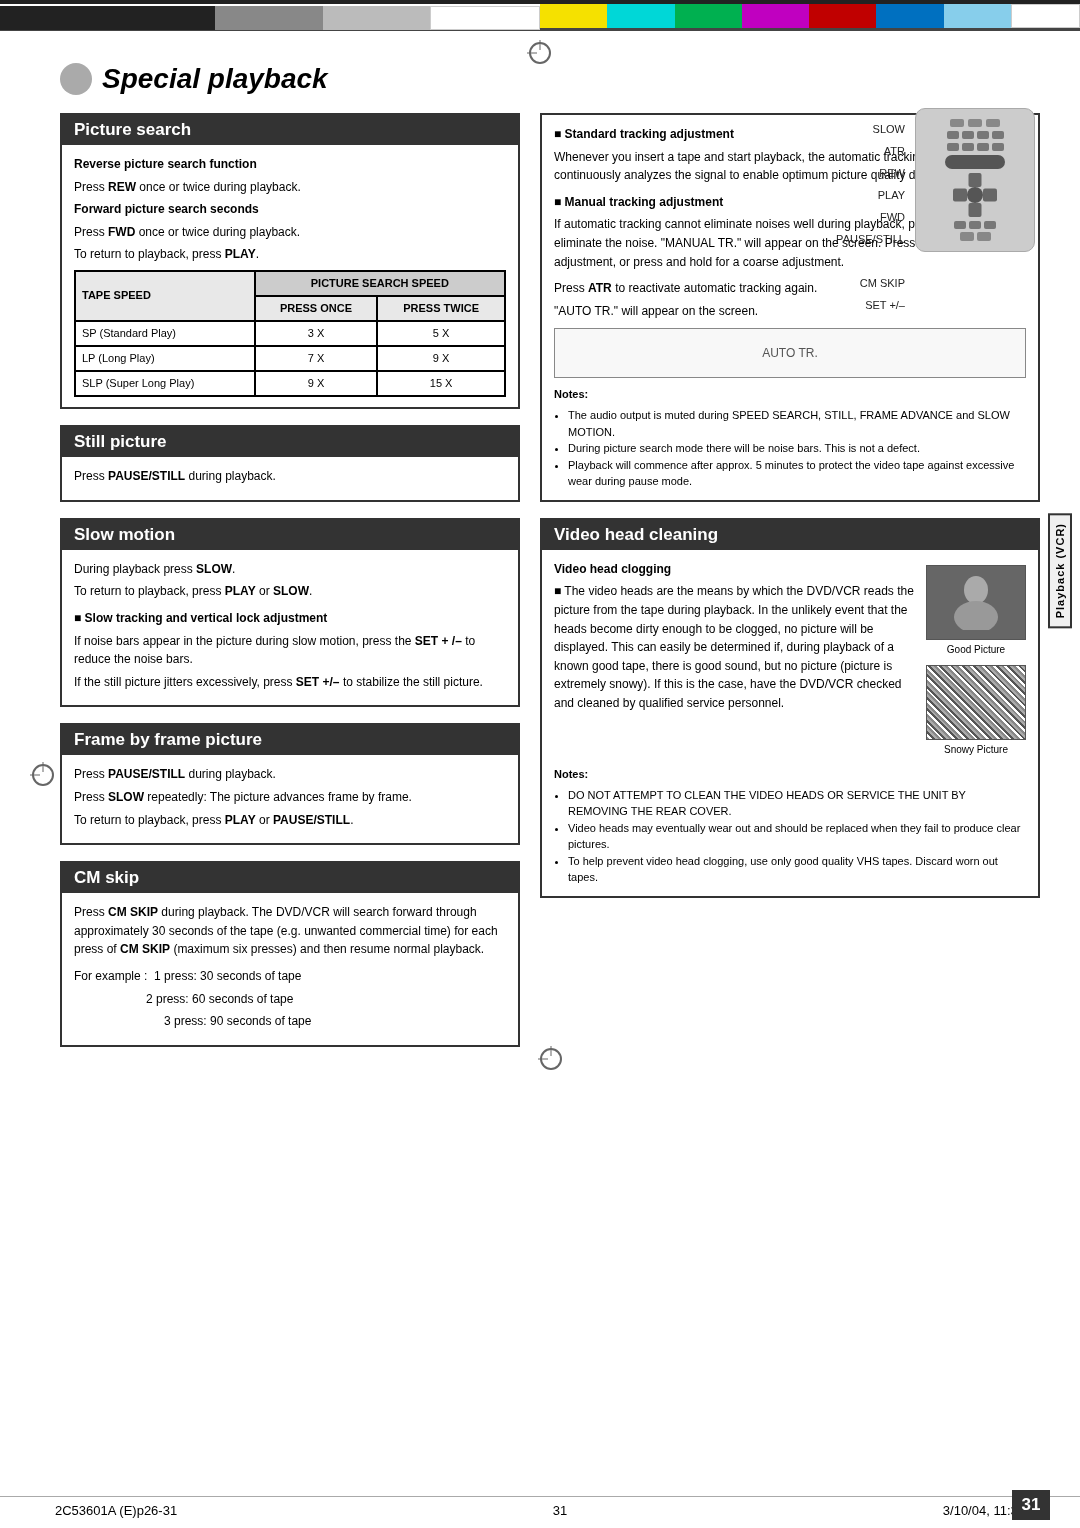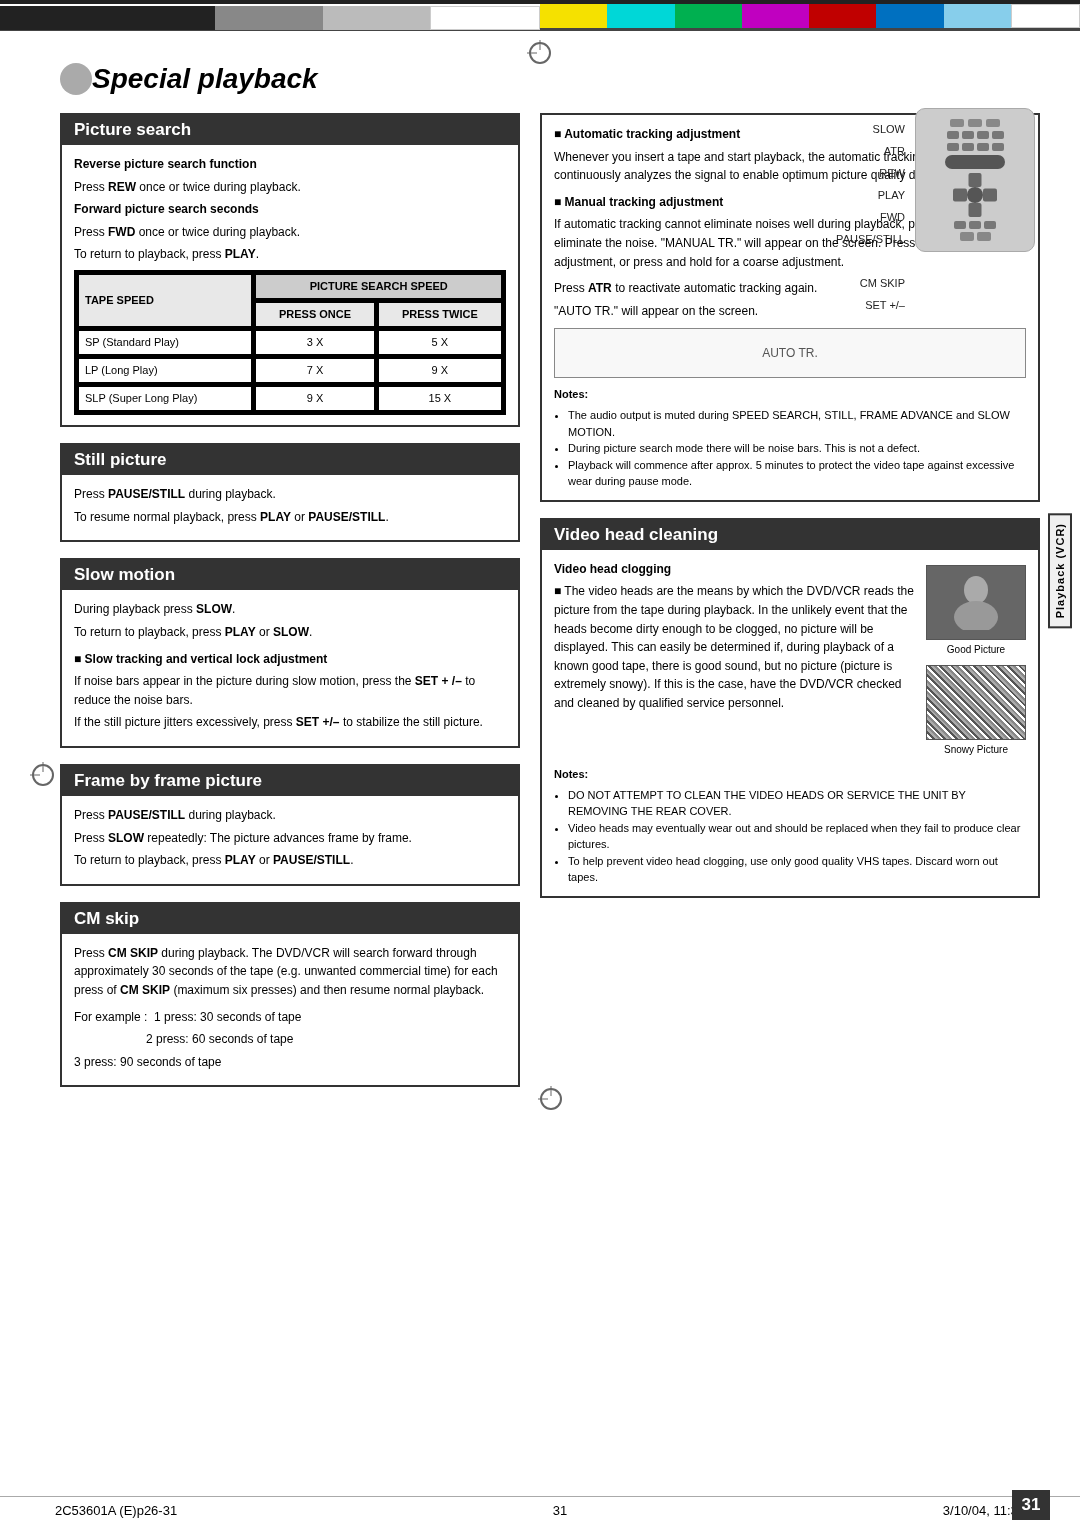--- a/index.html
+++ b/index.html
@@ -95,20 +95,21 @@
 
     
     .page-title {
       font-size: 28px;
       font-style: italic;
       font-weight: bold;
       margin-bottom: 18px;
       margin-top: 10px;
       display: flex;
       align-items: center;
+      gap: 10px;
     }
     .title-bullet {
       width: 32px;
       height: 32px;
       background: #aaa;
       border-radius: 50%;
       display: inline-block;
       flex-shrink: 0;
     }
 
@@ -145,21 +146,21 @@
     }
 
     
     .speed-table {
       width: 100%;
       border-collapse: collapse;
       font-size: 11px;
       margin-top: 6px;
     }
     .speed-table th, .speed-table td {
-      border: 5px solid #000000;
+      border: 2px solid #000000;
       padding: 3px 6px;
       text-align: center;
     }
     .speed-table th {
       background: #e8e8e8;
       font-weight: bold;
     }
     .speed-table .header-main {
       background: #ccc;
       font-weight: bold;
@@ -381,21 +382,20 @@
             </tr>
           </tbody>
             </table>
         </div>
       </div>
 
       <div class="section-box">
         <div class="section-title">Still picture</div>
         <div class="section-body">
           <p>Press <span class="bold">PAUSE/STILL</span> during playback.</p>
-          <p>To resume normal playback, press <span class="bold">PLAY</span> or <span class="bold">PAUSE/STILL</span>.</p>
         </div>
       </div>
 
       <div class="section-box">
         <div class="section-title">Slow motion</div>
         <div class="section-body">
           <p>During playback press <span class="bold">SLOW</span>.</p>
           <p>To return to playback, press <span class="bold">PLAY</span> or <span class="bold">SLOW</span>.</p>
           <p class="mt8"><span class="bold">■ Slow tracking and vertical lock adjustment</span></p>
           <p class="mt4">If noise bars appear in the picture during slow motion, press the <span class="bold">SET + /–</span> to reduce the noise bars.</p>
@@ -411,31 +411,31 @@
           <p>To return to playback, press <span class="bold">PLAY</span> or <span class="bold">PAUSE/STILL</span>.</p>
         </div>
       </div>
 
       <div class="section-box">
         <div class="section-title">CM skip</div>
         <div class="section-body">
           <p>Press <span class="bold">CM SKIP</span> during playback. The DVD/VCR will search forward through approximately 30 seconds of the tape (e.g. unwanted commercial time) for each press of <span class="bold">CM SKIP</span> (maximum six presses) and then resume normal playback.</p>
           <p class="mt8">For example :&nbsp; 1 press: 30 seconds of tape</p>
           <p style="margin-left:72px;">2 press: 60 seconds of tape</p>
-          <p style="">3 press: 90 seconds of tape</p>
+          <p style="margin-left:90px;">3 press: 90 seconds of tape</p>
         </div>
       </div>
 
     </div>
 
     <div class="col-right">
 
       <div class="section-box">
         <div class="section-body">
-          <p><span class="bold">■ Automatic tracking adjustment</span></p>
+          <p><span class="bold">■ Standard tracking adjustment</span></p>
           <p class="mt4">Whenever you insert a tape and start playback, the automatic tracking feature continuously analyzes the signal to enable optimum picture quality during playback.</p>
           <p class="mt8"><span class="bold">■ Manual tracking adjustment</span></p>
           <p class="mt4">If automatic tracking cannot eliminate noises well during playback, press <span class="bold">SET +/–</span> to eliminate the noise. "MANUAL TR." will appear on the screen. Press it briefly for a fine adjustment, or press and hold for a coarse adjustment.</p>
           <p class="mt8">Press <span class="bold">ATR</span> to reactivate automatic tracking again.</p>
           <p>"AUTO TR." will appear on the screen.</p>
 
           <div style="border:1px solid #888;padding:10px;text-align:center;margin:8px 0;font-size:12px;color:#555;background:#f8f8f8;height:50px;display:flex;align-items:center;justify-content:center;">
             <span>AUTO TR.</span>
           </div>
 

